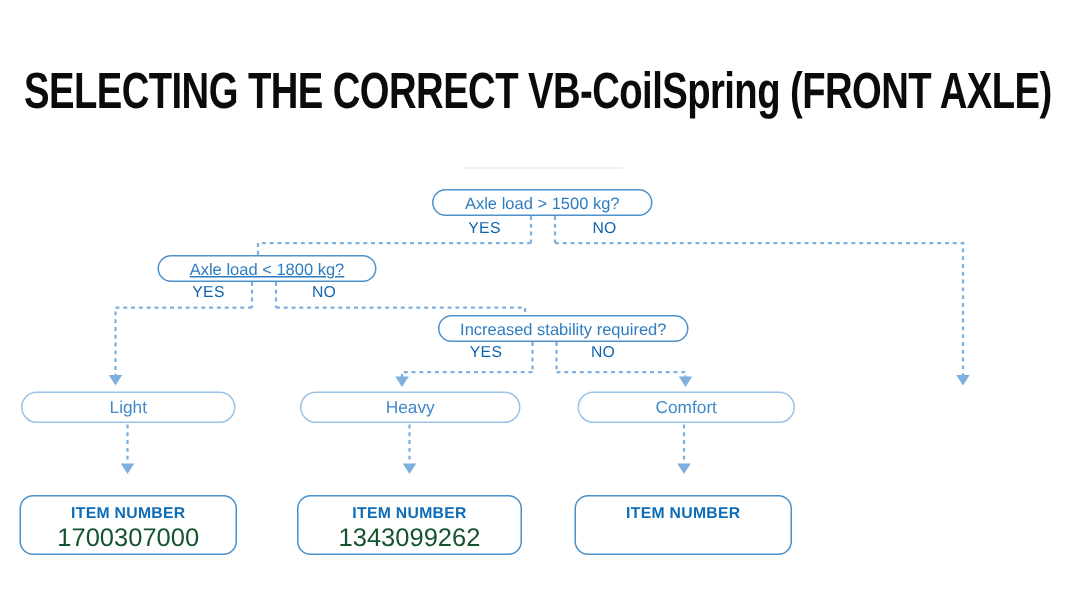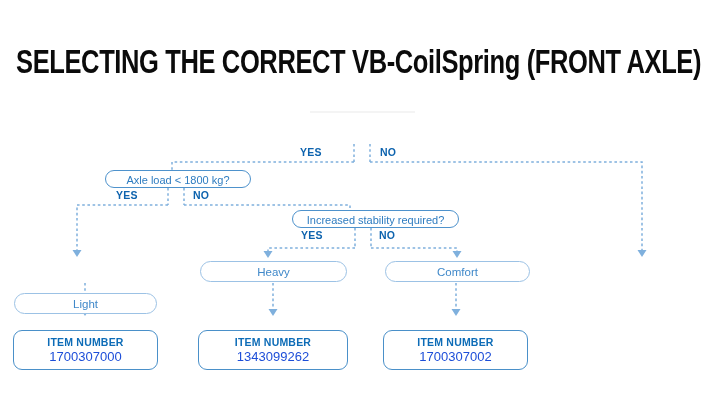--- a/index.html
+++ b/index.html
@@ -20,40 +20,40 @@
   svg.connectors{position:absolute;left:0;top:0;}
 
   .qbox{
     position:absolute;height:18px;line-height:18px;
     border:1.4px solid #4e92cc;border-radius:10px;
     color:#2e7cc0;font-size:11px;text-align:center;
     background:#ffffff;box-sizing:border-box;
   }
   .yn{
     position:absolute;height:12px;line-height:12px;width:46px;
-    color:#0d63ae;font-weight:bold;font-size:10.5px;text-align:left;
+    color:#0d63ae;font-weight:normal;font-size:10.5px;text-align:center;
     letter-spacing:0.2px;
   }
   .obox{
     position:absolute;top:261px;height:21px;line-height:21px;
     border:1.4px solid #9cc2e5;border-radius:11px;
     color:#3f88c9;font-size:11.5px;text-align:center;
     background:#ffffff;box-sizing:border-box;
   }
   .ibox{
     position:absolute;top:330px;height:40px;
     border:1.8px solid #4a90c9;border-radius:9px;
     background:#ffffff;box-sizing:border-box;text-align:center;
   }
   .ibox .ilabel{
     margin-top:5px;font-size:10.5px;font-weight:bold;color:#0d6cb7;
     letter-spacing:0.2px;
   }
   .ibox .ivalue{
-    margin-top:1px;font-size:13px;color:#1d4ed8;
+    margin-top:1px;font-size:17px;color:#14532d;
   }
 </style>
 </head>
 <body>
 
 <div class="stage">
 
   <div class="title">SELECTING THE CORRECT VB-CoilSpring (FRONT AXLE)</div>
 
   <svg class="connectors" width="720" height="405" viewBox="0 0 720 405">
@@ -85,41 +85,41 @@
       <polygon points="637.5,250 646.5,250 642,257"></polygon>
       <polygon points="72.5,250 81.5,250 77,257"></polygon>
       <polygon points="263.5,251 272.5,251 268,258"></polygon>
       <polygon points="452.5,251 461.5,251 457,258"></polygon>
       <polygon points="80.5,309 89.5,309 85,316"></polygon>
       <polygon points="268.5,309 277.5,309 273,316"></polygon>
       <polygon points="451.5,309 460.5,309 456,316"></polygon>
     </g>
   </svg>
 
+  <div class="qbox" style="left:288px;top:126px;width:147px;">Axle load &gt; 1500 kg?</div>
   <div class="yn" style="left:300px;top:146px;">YES</div>
   <div class="yn" style="left:380px;top:146px;">NO</div>
 
-  <div class="qbox" style="left:105px;top:170px;width:146px;">Axle load &lt; 1800 kg?</div>
+  <div class="qbox" style="left:105px;top:170px;width:146px;text-decoration:underline;">Axle load &lt; 1800 kg?</div>
   <div class="yn" style="left:116px;top:189px;">YES</div>
   <div class="yn" style="left:193px;top:189px;">NO</div>
 
   <div class="qbox" style="left:292px;top:210px;width:167px;">Increased stability required?</div>
   <div class="yn" style="left:301px;top:229px;">YES</div>
   <div class="yn" style="left:379px;top:229px;">NO</div>
 
-  <div class="obox" style="left:14px;width:143px;margin-top:32px;">Light</div>
+  <div class="obox" style="left:14px;width:143px;">Light</div>
   <div class="obox" style="left:385px;width:145px;">Comfort</div>
   <div class="obox" style="left:200px;width:147px;">Heavy</div>
 
   <div class="ibox" style="left:13px;width:145px;">
     <div class="ilabel">ITEM NUMBER</div>
     <div class="ivalue">1700307000</div>
   </div>
   <div class="ibox" style="left:198px;width:150px;">
     <div class="ilabel">ITEM NUMBER</div>
     <div class="ivalue">1343099262</div>
   </div>
   <div class="ibox" style="left:383px;width:145px;">
     <div class="ilabel">ITEM NUMBER</div>
-    <div class="ivalue">1700307002</div>
   </div>
 
 </div>
 
 </body></html>

